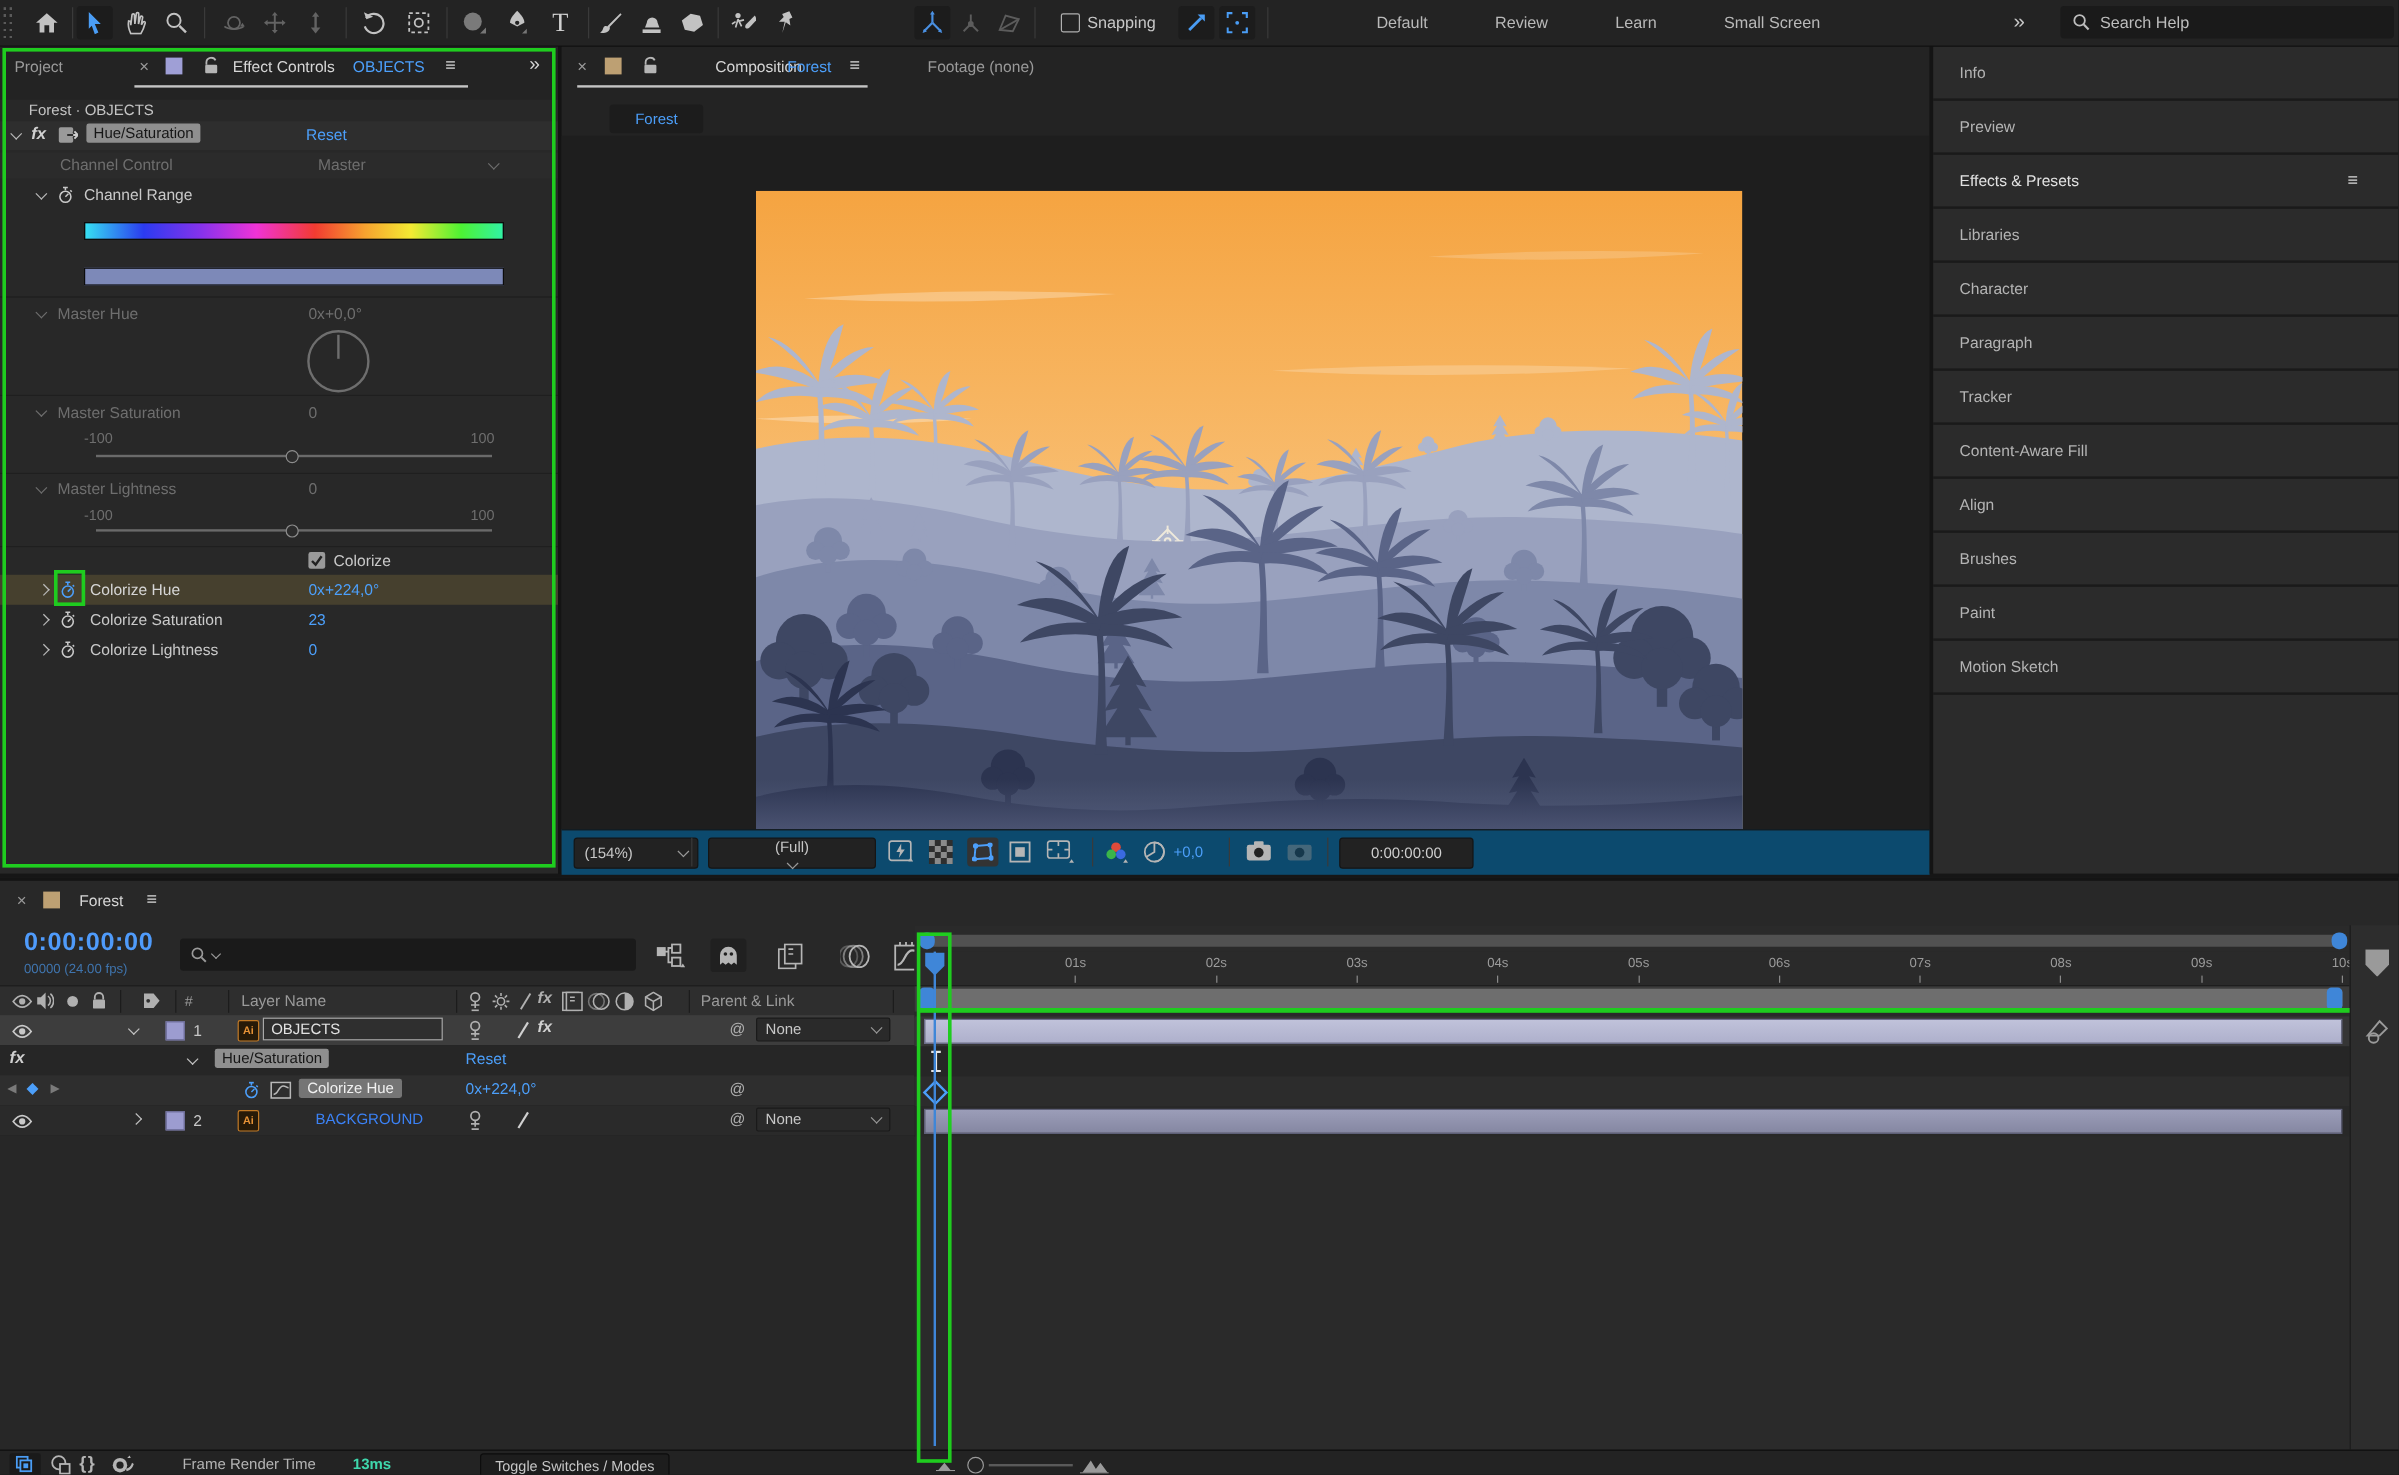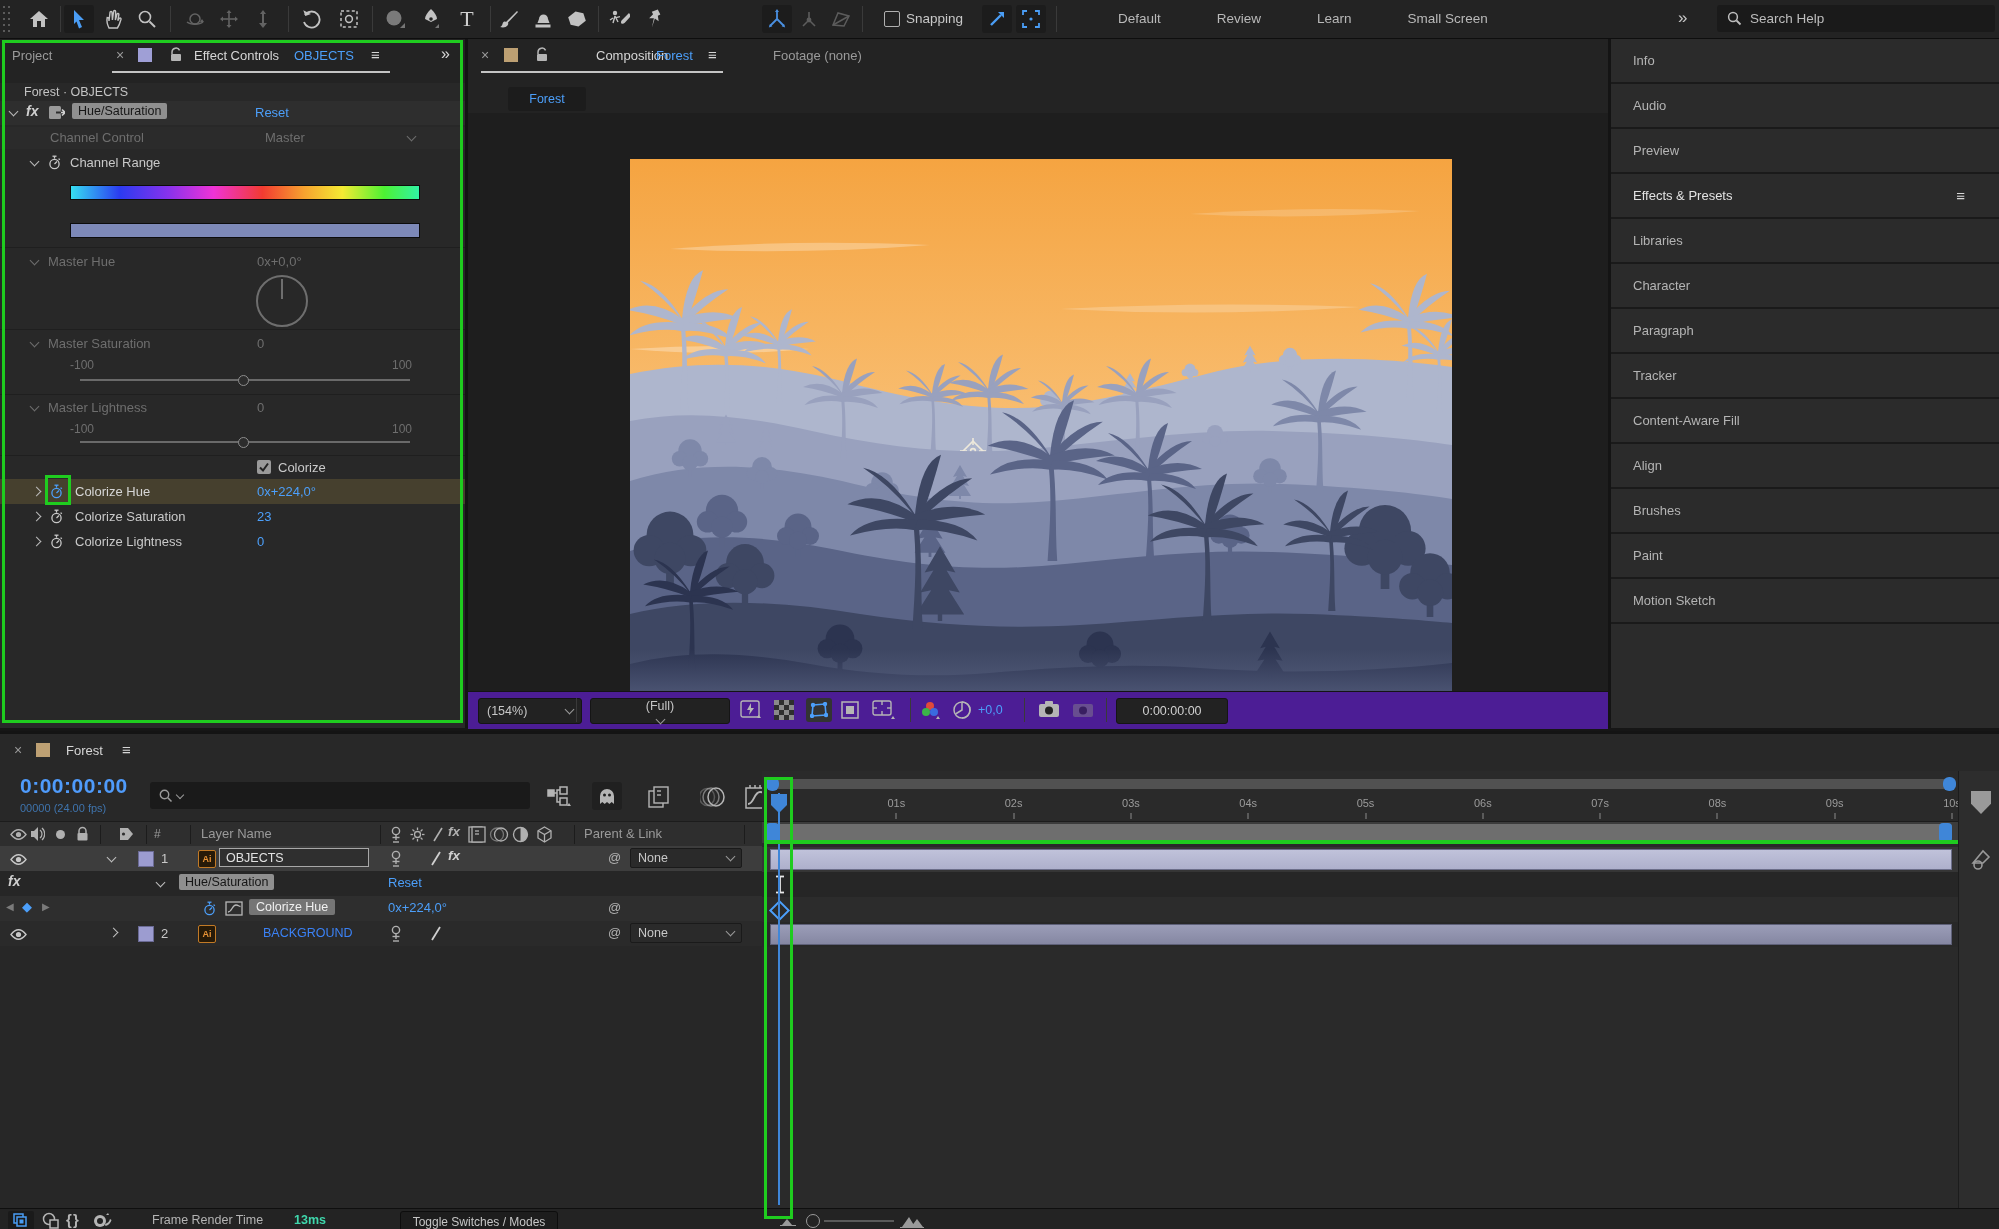--- a/index.html
+++ b/index.html
@@ -179,21 +179,21 @@
         </svg>
     </div>
     <div class="tool active" style="left:1016px;">
       <svg width="18" height="18" viewBox="0 0 18 18" stroke="#4a9df5" stroke-width="1.8" fill="none">
           <path d="M1 5 V1 H5 M13 1 H17 V5 M17 13 V17 H13 M5 17 H1 V13"></path>
           <circle cx="9" cy="9" r="1.6" fill="#4a9df5" stroke="none"></circle>
         </svg>
     </div>
     <div class="tsep" style="left:1056px;"></div>
 
-    <div class="a" style="left:1090px;top:11px;display:flex;font-size:13.5px;" id="workspace-tabs">
+    <div class="a" style="left:1119px;top:11px;display:flex;font-size:13.5px;" id="workspace-tabs">
         <span class="ws-tab tx">Default</span>
         <span class="ws-tab tx">Review</span>
         <span class="ws-tab tx">Learn</span>
         <span class="ws-tab tx">Small Screen</span>
       </div>
     <div class="a" style="left:1678px;top:8px;font-size:17px;color:#c8c8c8;">»</div>
 
     <div class="a" style="left:1717px;top:5px;width:278px;height:27px;background:#1a1a1a;border-radius:3px;display:flex;align-items:center;">
       <span class="icon" style="margin:0 8px 0 10px;">
         <svg width="15" height="15" viewBox="0 0 15 15">
@@ -489,21 +489,21 @@
           <path d="M0 505 C60 490 120 494 180 505 C240 516 300 519 360 514 C430 508 500 504 570 509 C650 515 740 513 822 504 L822 552 L0 552 Z"></path>
           <use href="#rt" transform="translate(210 512) scale(1.6)"></use>
           <use href="#rt" transform="translate(470 516) scale(1.5)"></use>
           <use href="#fir" transform="translate(640 520) scale(1.4)"></use>
           <use href="#palm" transform="translate(60 512) scale(1.8)"></use>
         </g>
         <rect x="0" y="490" width="822" height="62" fill="url(#mist)"></rect>
       </svg>
     </div>
 
-    <div class="a" style="left:0;top:652px;width:1140px;height:37px;background:#4c1d95;border-top:1px solid #141414;display:block;">
+    <div class="a" style="left:0;top:652px;width:1140px;height:37px;background:#0c4a6e;border-top:1px solid #141414;display:block;">
       <div class="a ddbox" style="left:10px;top:6px;width:86px;height:24px;">
         <span class="tx" style="font-size:12.5px;">(154%)</span>
         <span class="chev" style="margin-top:-3px;color:#9a9a9a;"></span>
       </div>
       <div class="vline" style="left:108px;top:6px;width:1px;height:24px;background:#3a3a3a;"></div>
       <div class="a ddbox" style="left:122px;top:6px;width:122px;height:24px;flex-direction:column;">
         <span class="tx" style="font-size:12.5px;">(Full)</span>
         <span class="chev" style="margin-top:-3px;color:#9a9a9a;"></span>
       </div>
       <span class="a" style="left:272px;top:8px;">
@@ -589,23 +589,20 @@
       </div>
     </div>
   </div>
 
   <div class="vline" style="left:1608px;top:39px;width:3px;height:689px;"></div>
 
   <div class="panel" style="left:1611px;top:39px;width:388px;height:689px;background:#2b2b2b;">
     <div id="right-panel-list">
         <div class="rp-item">
           <span>Info</span>
-        </div>
-        <div class="rp-item">
-          <span>Audio</span>
         </div>
         <div class="rp-item">
           <span>Preview</span>
         </div>
         <div class="rp-item active">
           <span>Effects &amp; Presets</span>
           <span style="position: absolute; right: 34px; font-size: 15px; color: rgb(214, 214, 214);">≡</span>
         </div>
         <div class="rp-item">
           <span>Libraries</span>

